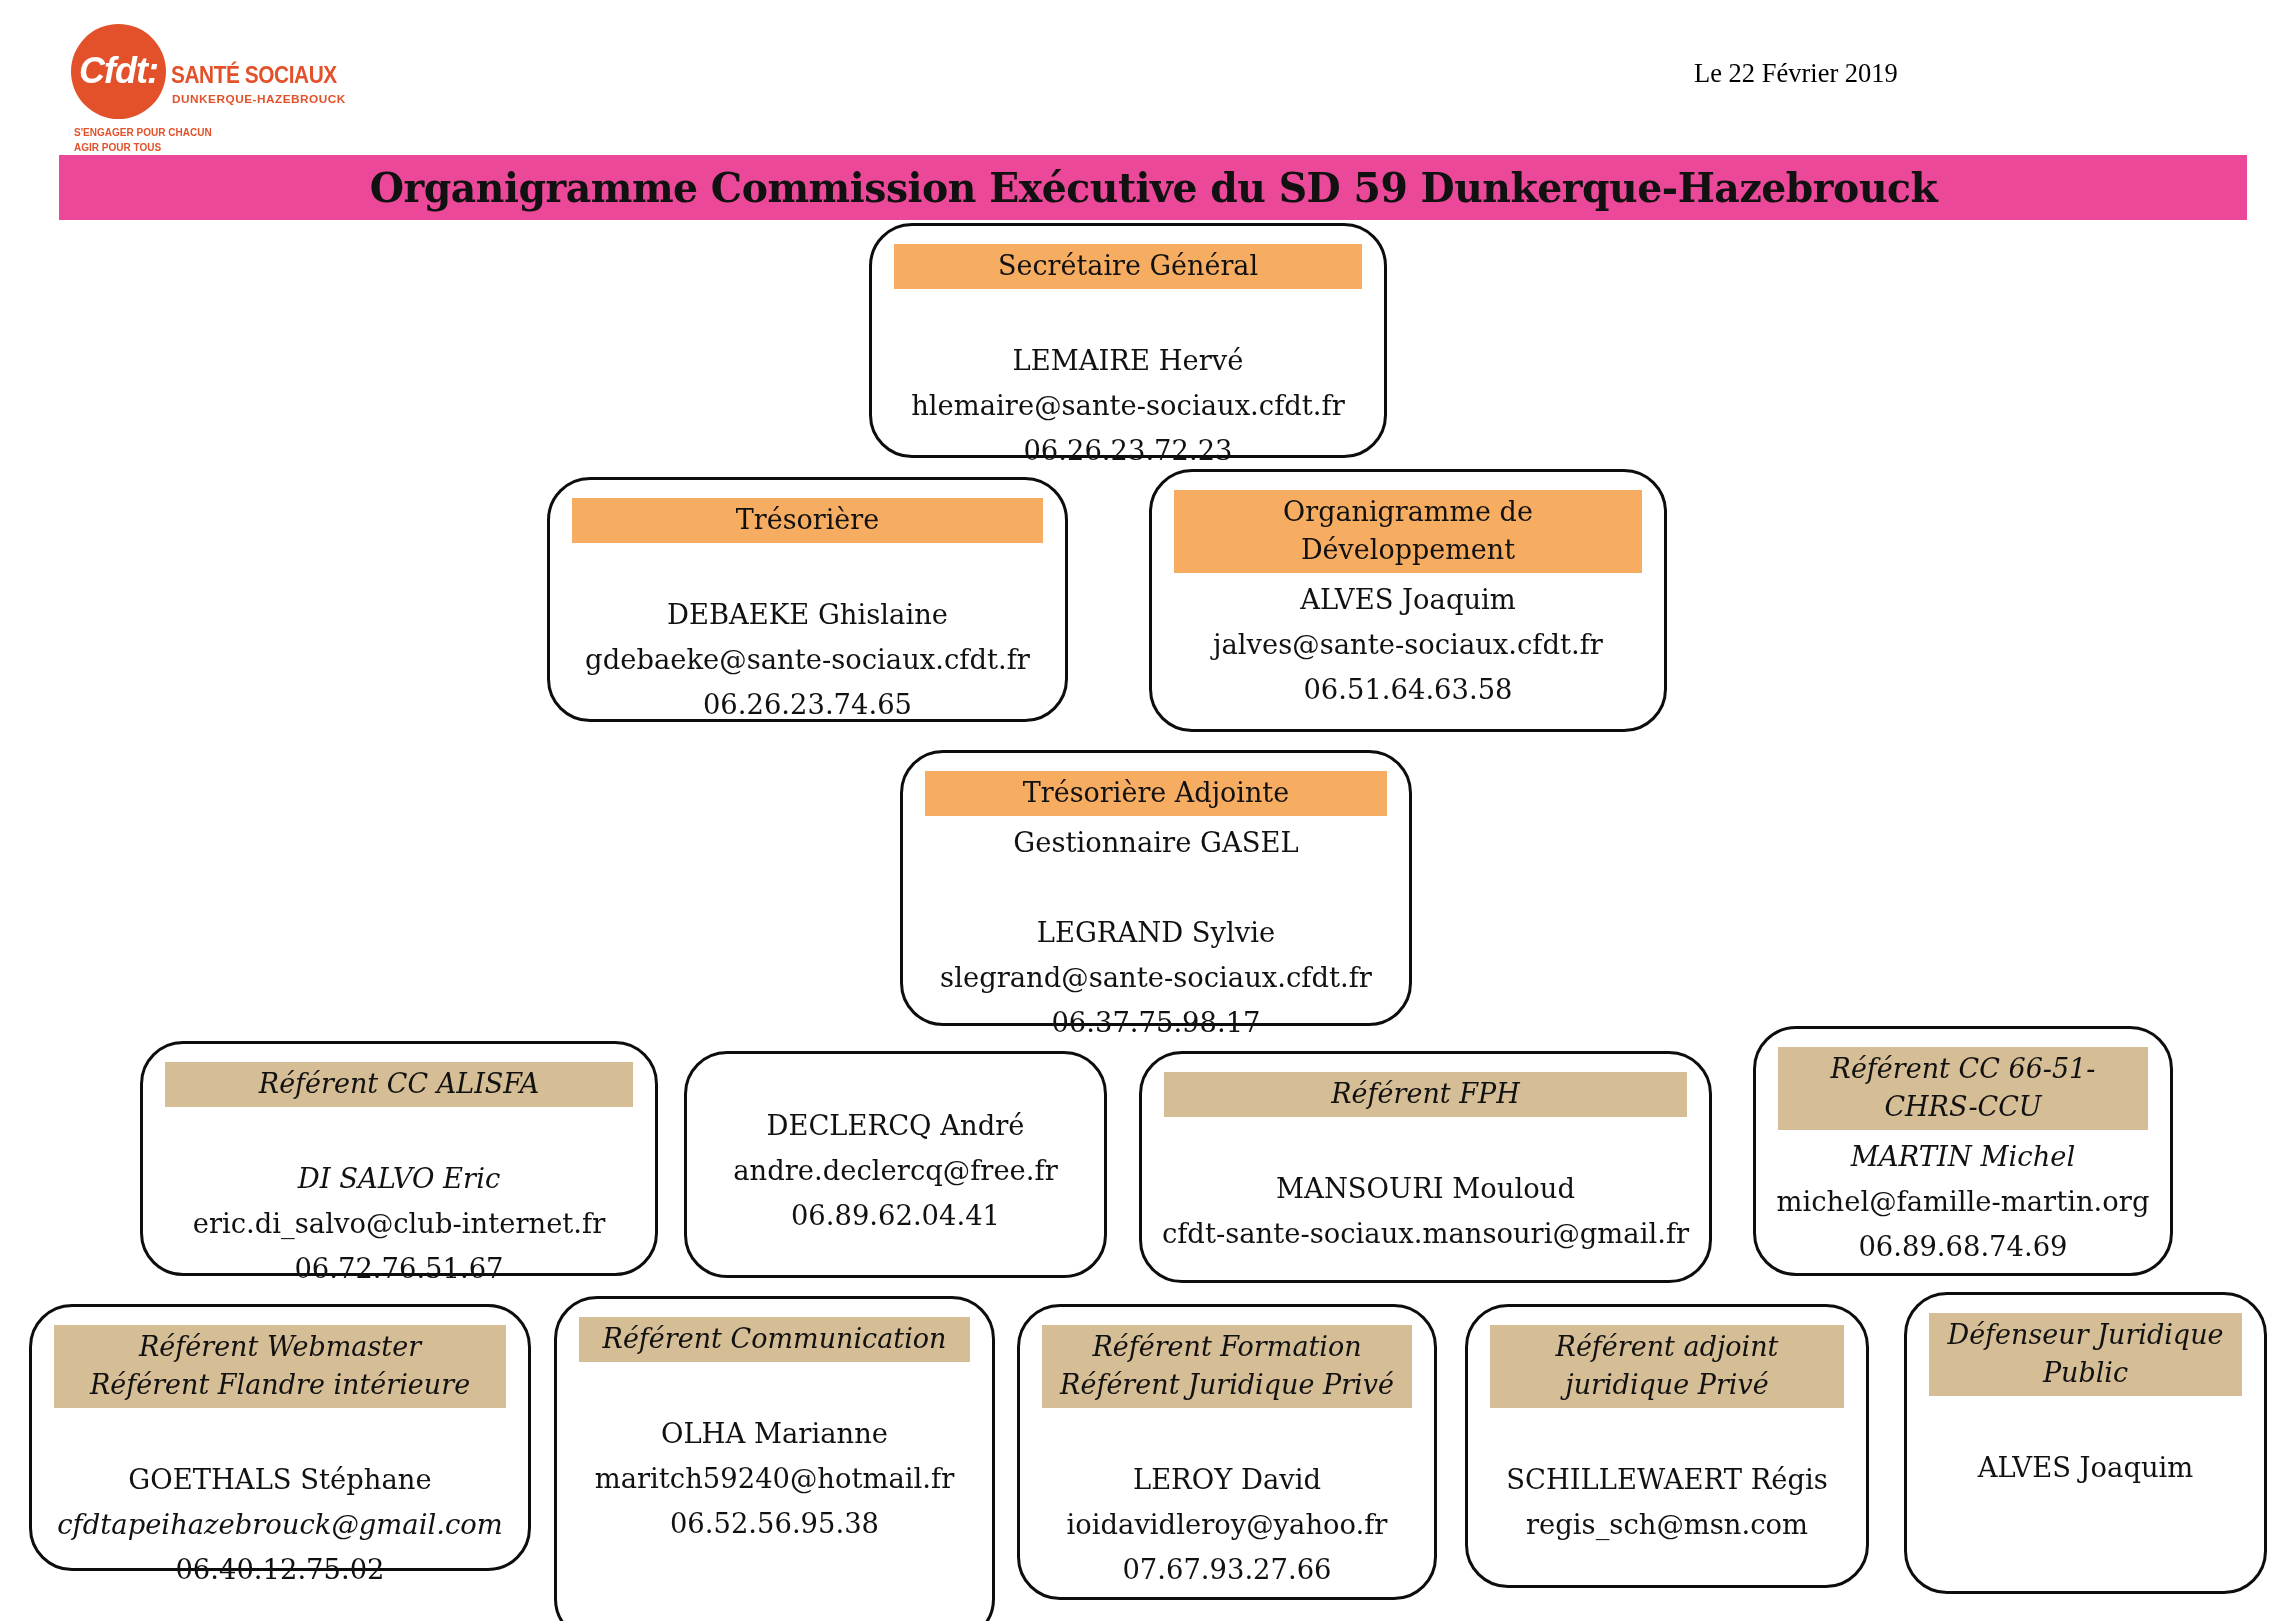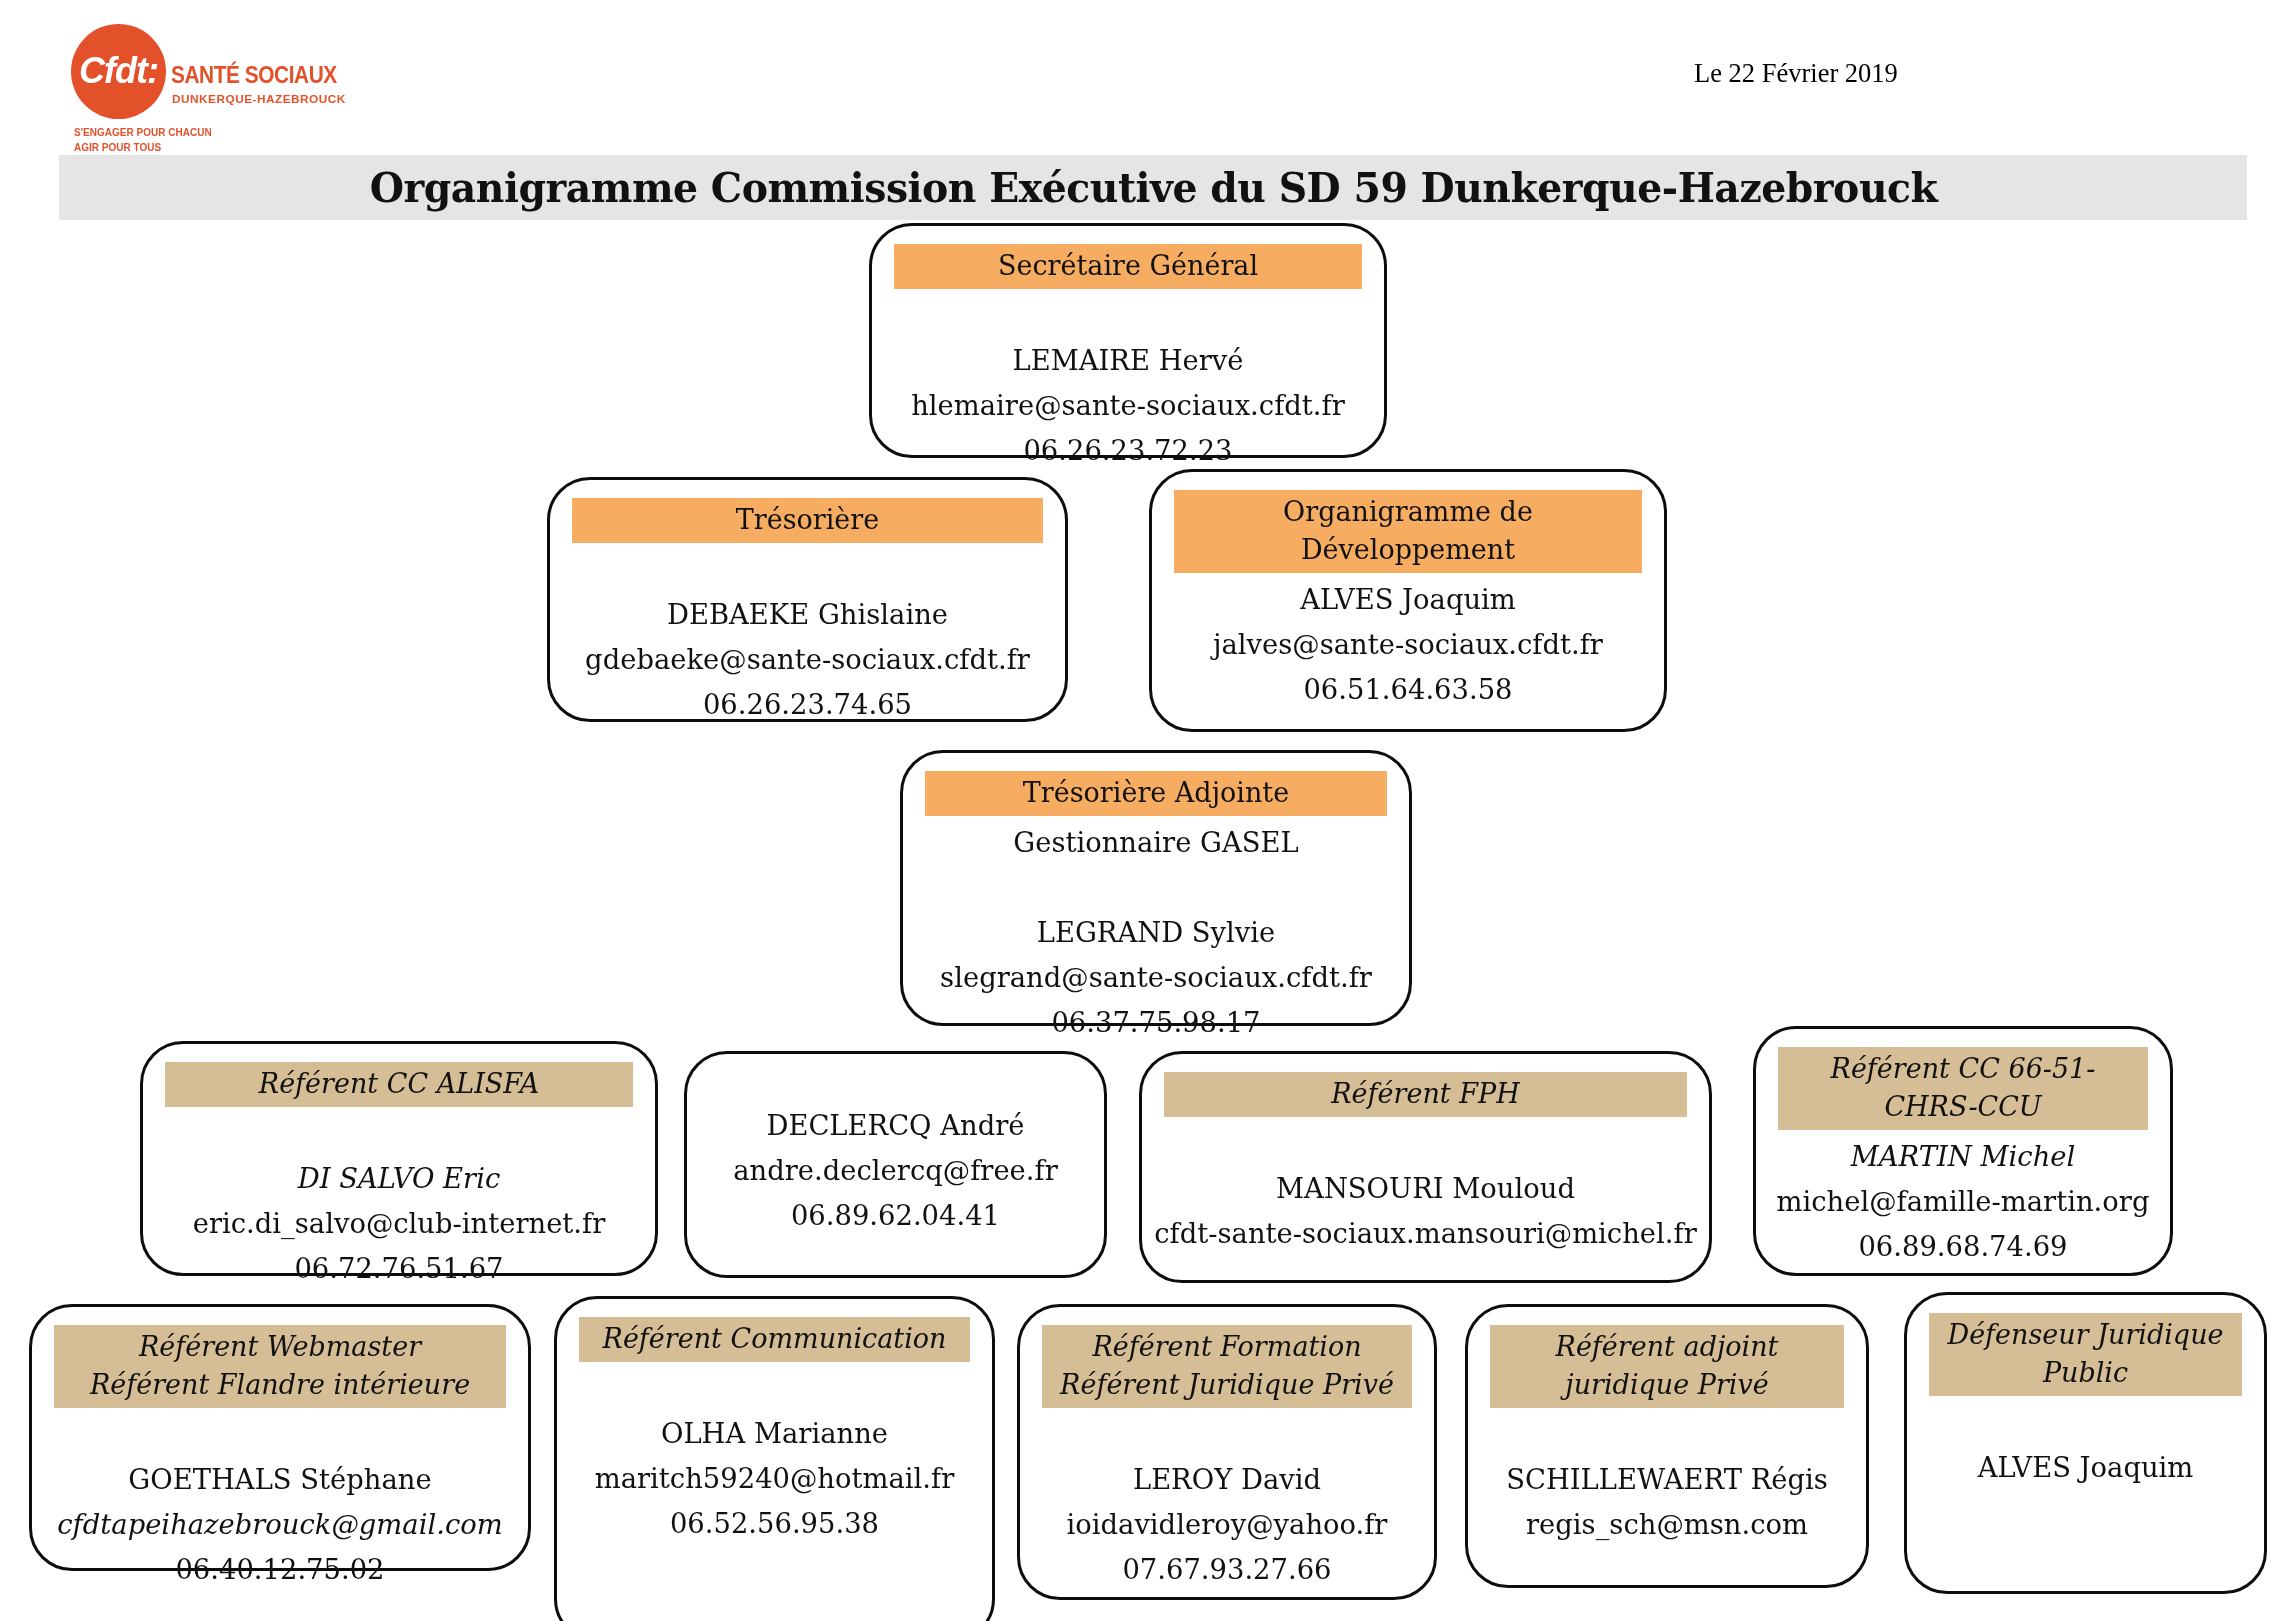--- a/index.html
+++ b/index.html
@@ -18,21 +18,21 @@
               font-weight:bold;font-size:11.8px;letter-spacing:0.5px;white-space:nowrap;}
   .logo-tagline{position:absolute;left:74px;top:125px;color:#e3512a;font-family:"Liberation Sans",sans-serif;
                 font-weight:bold;font-size:11.8px;line-height:14.7px;white-space:nowrap;
                 transform:scaleX(0.85);transform-origin:left;}
 
   
   .date{position:absolute;left:1694px;top:25.5px;font-family:Liberation Serif, serif;
         font-size:26.5px;color:#000;white-space:nowrap;margin-top:32px;}
 
   
-  .banner{position:absolute;left:59px;top:155px;width:2188px;height:65px;background:#e5e5e5;
+  .banner{position:absolute;left:59px;top:155px;width:2188px;height:65px;background:#ec4899;
           display:flex;align-items:center;justify-content:center;}
   .banner span{font-weight:bold;font-size:41px;letter-spacing:-0.5px;white-space:nowrap;
                transform:scaleX(0.96);}
 
   
   .box{position:absolute;background:#fff;border:3.9px solid #0d0d0d;border-radius:43px;
        text-align:center;box-sizing:border-box;}
   .box-header{margin:17.6px 21.6px 0;padding:3.9px 2px;font-weight:normal;font-size:27px;line-height:38px;}
   .box-header.orange{background:#f6ac61;}
   .box-header.tan{background:#d5bd96;font-style:italic;}
@@ -126,21 +126,21 @@
           <div class="bline">06.89.62.04.41</div>
         </div>
       </div>
       <div class="box" style="left: 1139px; top: 1051px; width: 573px; height: 232px;">
         <div class="box-header tan">
           <div>Référent FPH</div>
         </div>
         <div class="box-body">
           <div class="bline">&nbsp;</div>
           <div class="bline">MANSOURI Mouloud</div>
-          <div class="bline">cfdt-sante-sociaux.mansouri@michel.fr</div>
+          <div class="bline">cfdt-sante-sociaux.mansouri@gmail.fr</div>
         </div>
       </div>
       <div class="box" style="left: 1753px; top: 1026px; width: 420px; height: 250px;">
         <div class="box-header tan">
           <div>Référent CC 66-51-</div>
           <div>CHRS-CCU</div>
         </div>
         <div class="box-body">
           <div class="bline italic">MARTIN Michel</div>
           <div class="bline">michel@famille-martin.org</div>

